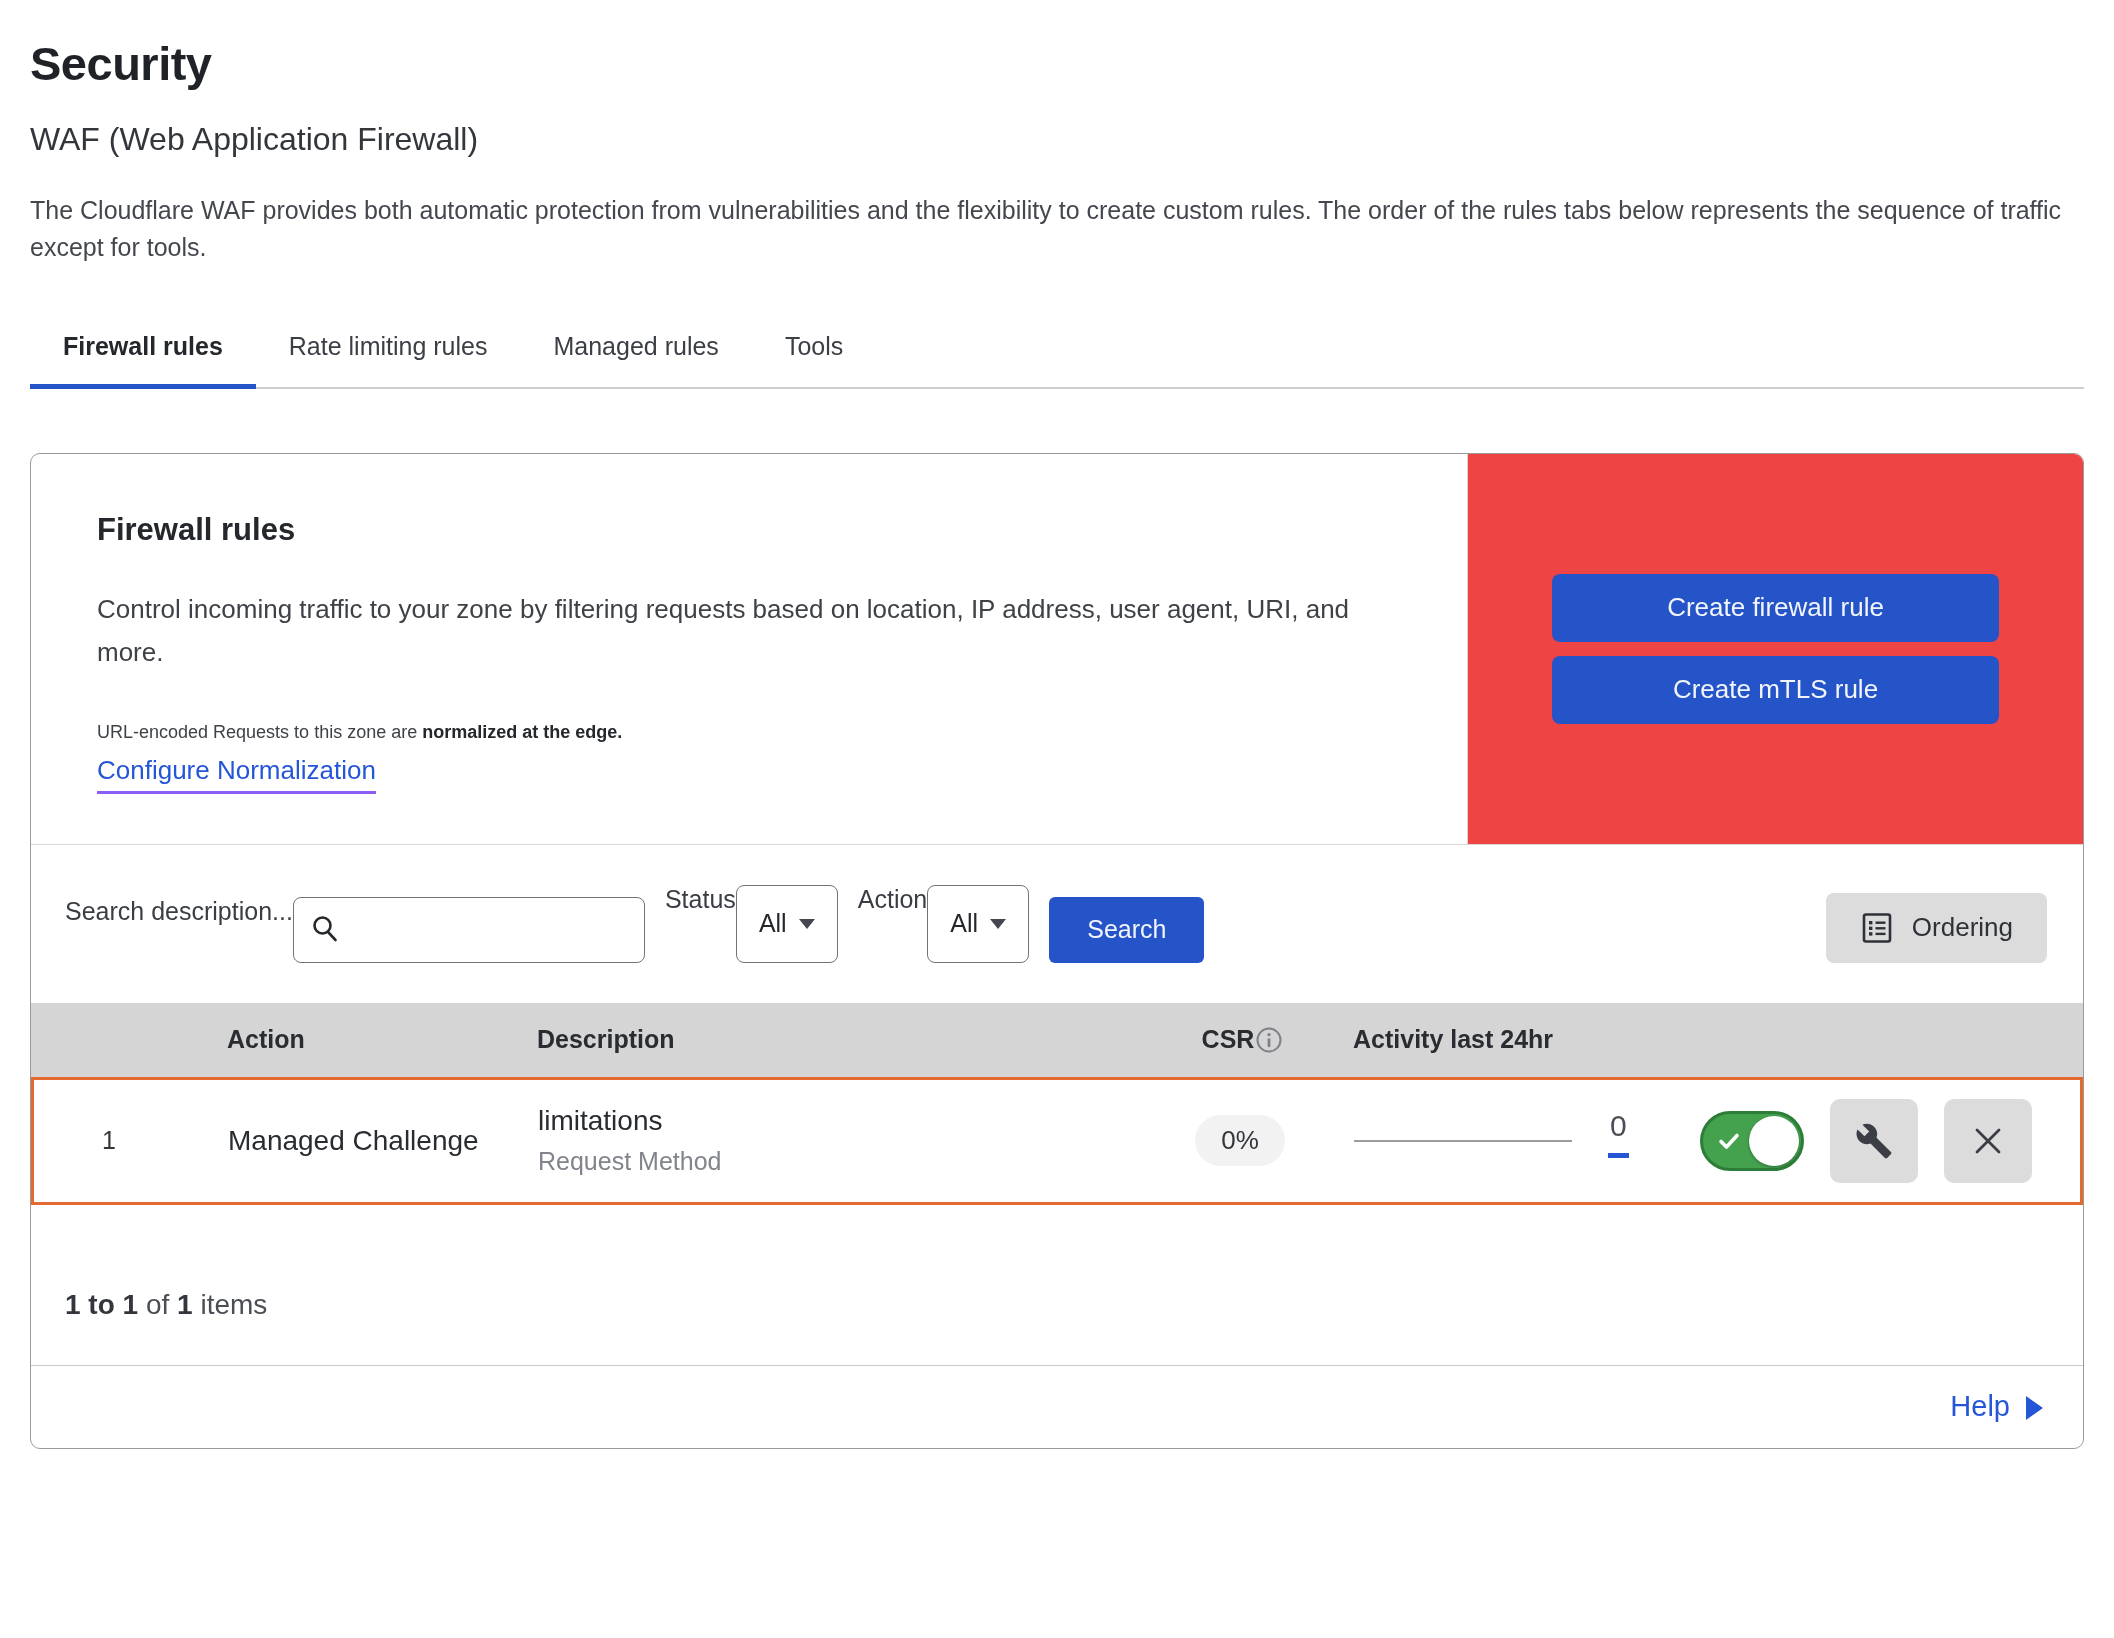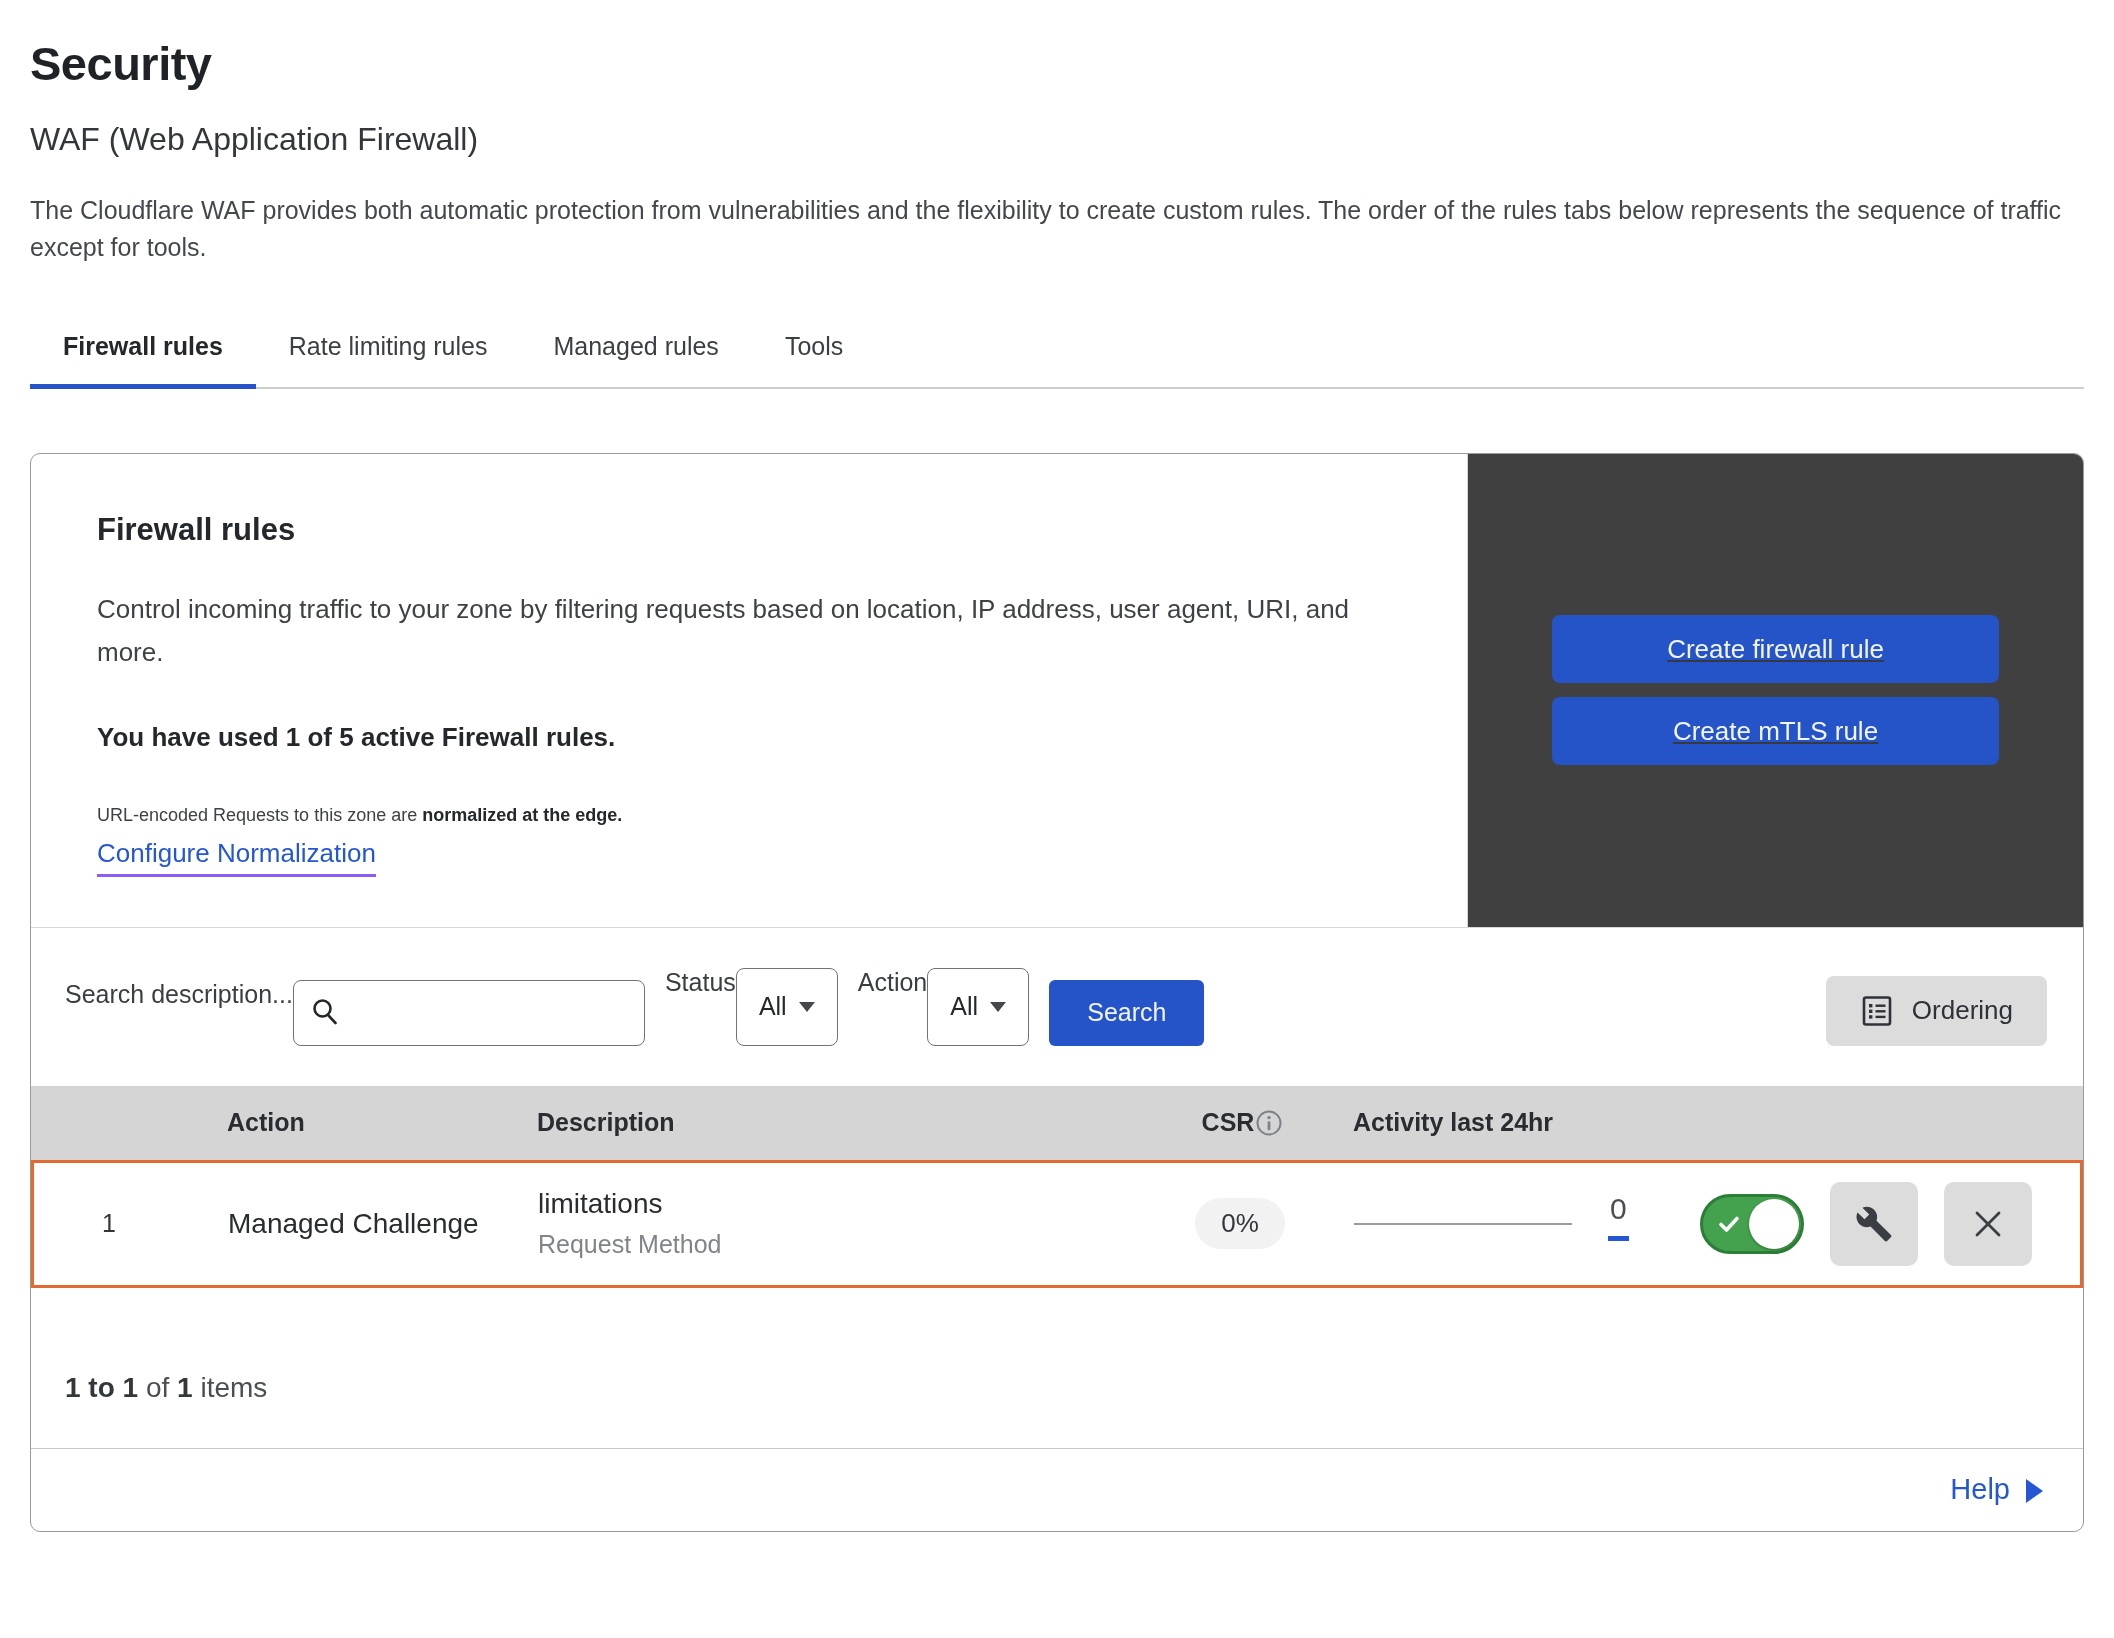--- a/index.html
+++ b/index.html
@@ -97,30 +97,29 @@
     display: inline-block;
     font-size: 26px;
     color: #2456d6;
     text-decoration: none;
     border-bottom: 3px solid #8b5cf6;
     padding-bottom: 5px;
     cursor: pointer;
   }
   .overview-right {
     flex: 0 0 616px;
-    background: #404040;
+    background: #ef4444;
     border-left: 1px solid #d5d5d5;
     border-radius: 0 9px 0 0;
     display: flex;
     flex-direction: column;
     justify-content: center;
     align-items: stretch;
     gap: 14px;
     padding: 0 84px;
-    text-decoration: underline;
   }
   .btn-primary {
     height: 68px;
     border: none;
     border-radius: 8px;
     background: #2454c8;
     color: #f2f5fb;
     font-family: inherit;
     font-size: 26px;
     cursor: pointer;
@@ -336,21 +335,20 @@
   <div class="tab">Managed rules</div>
   <div class="tab">Tools</div>
 </div>
 
 <div class="container">
 
   <div class="overview">
     <div class="overview-left">
       <h3 class="overview-heading">Firewall rules</h3>
       <p class="overview-desc">Control incoming traffic to your zone by filtering requests based on location, IP address, user agent, URI, and more.</p>
-      <p class="overview-usage">You have used 1 of 5 active Firewall rules.</p>
       <p class="overview-normalization">
         <span>URL-encoded Requests to this zone are</span>
         <b>normalized at the edge.</b>
       </p>
       <a class="config-link">Configure Normalization</a>
     </div>
     <div class="overview-right">
       <button class="btn-primary">Create firewall rule</button>
       <button class="btn-primary">Create mTLS rule</button>
     </div>

